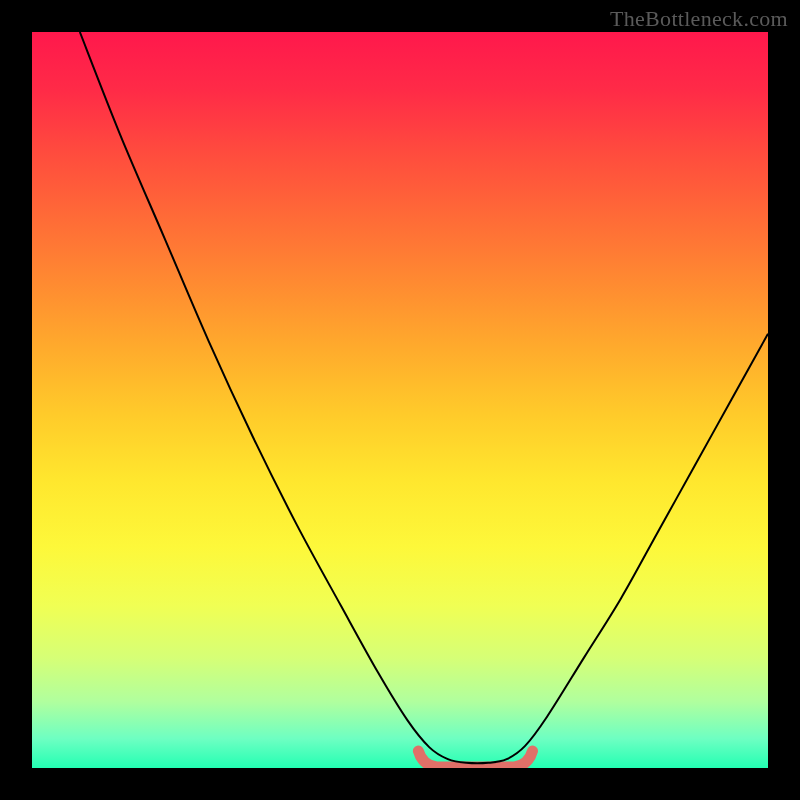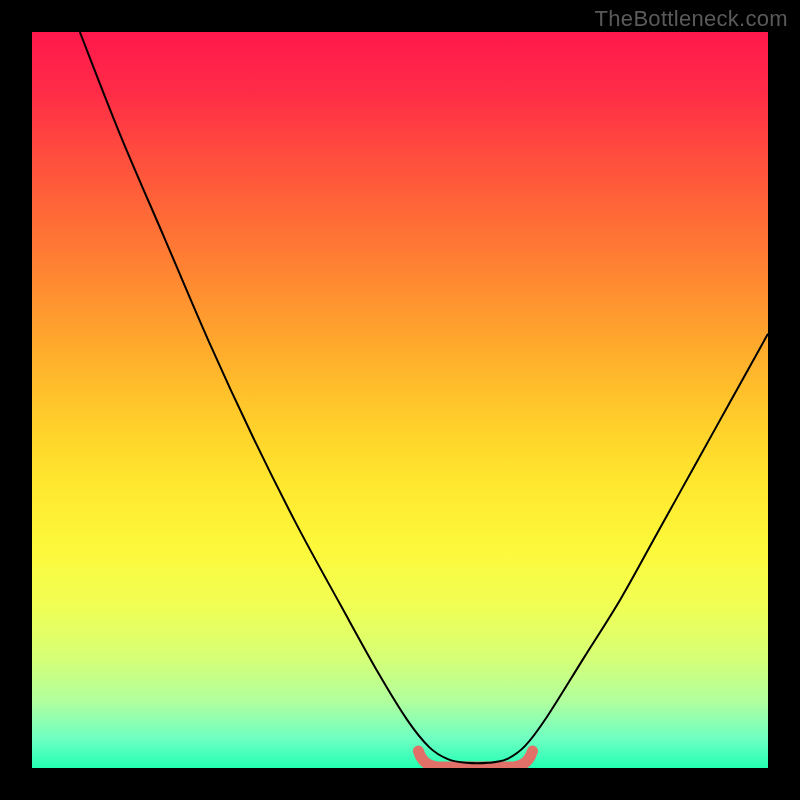--- a/index.html
+++ b/index.html
@@ -13,20 +13,21 @@
   }
   .watermark {
     position: absolute;
     top: 6px;
     right: 12px;
     color: #5a5a5a;
     font-size: 22px;
     font-weight: 500;
     z-index: 10;
     letter-spacing: 0.3px;
+    font-family: Liberation Serif, serif;
   }
   .plot {
     position: absolute;
     top: 32px;
     left: 32px;
     width: 736px;
     height: 736px;
     overflow: hidden;
   }
   .gradient {

